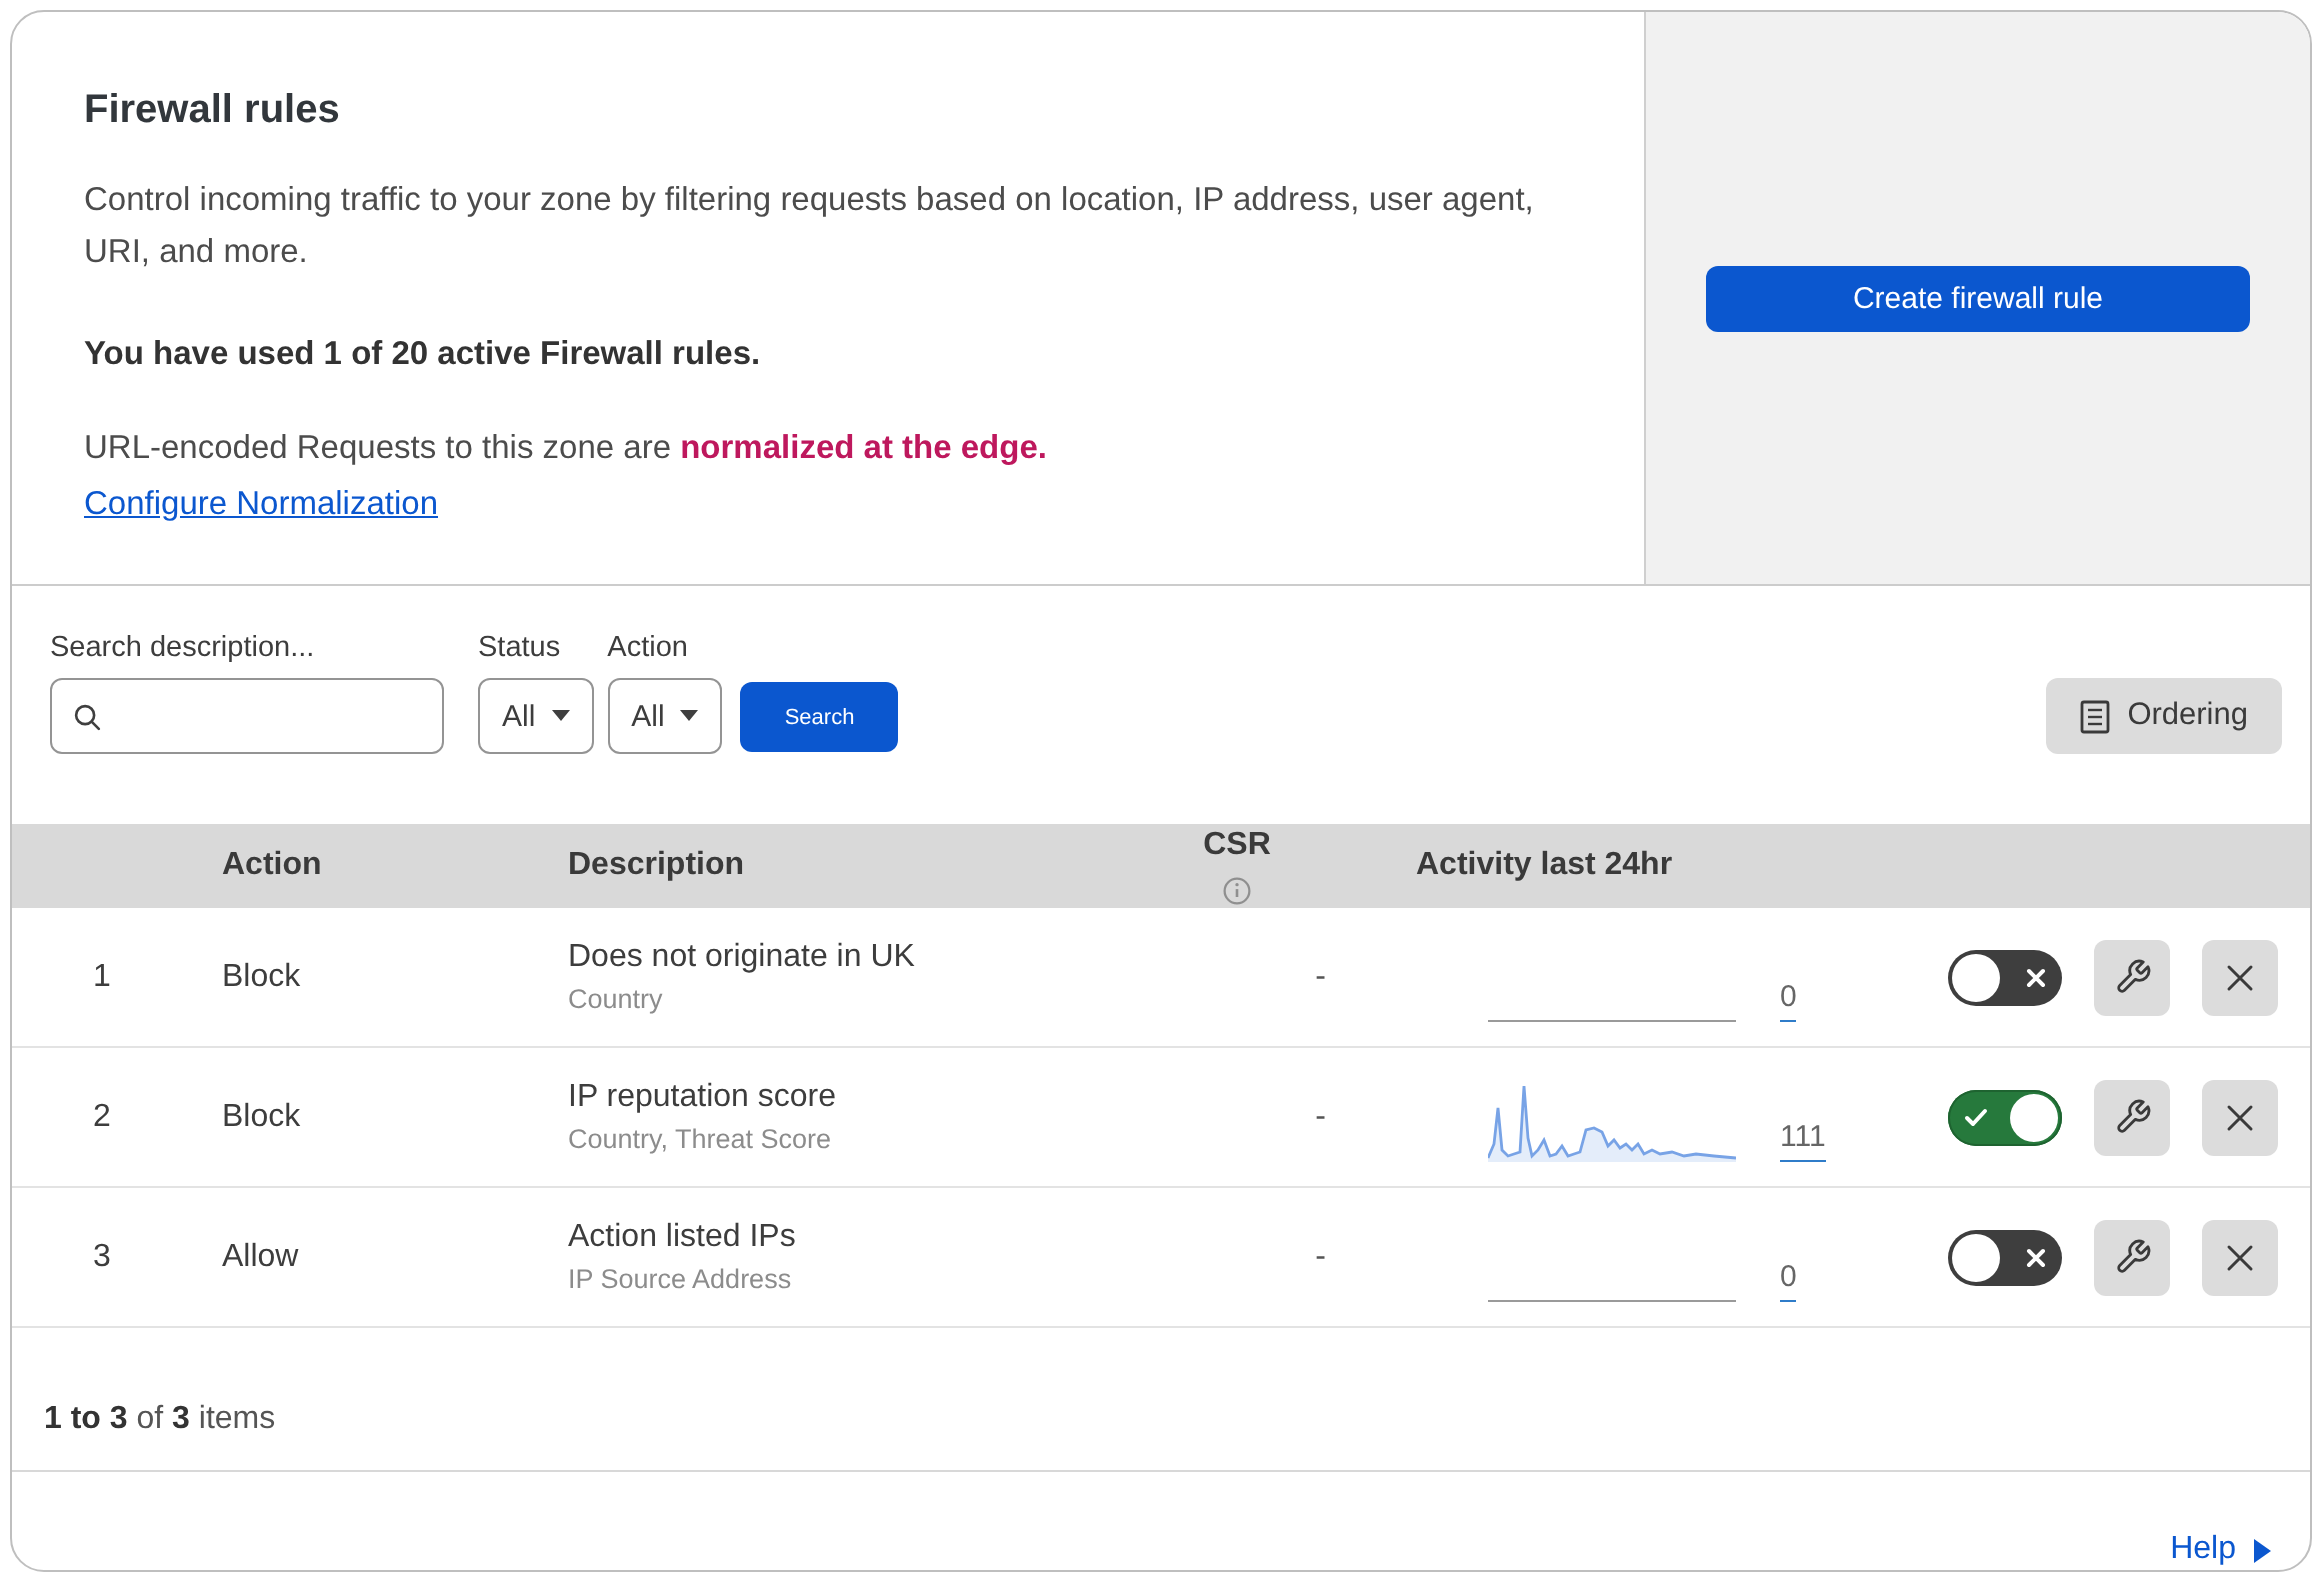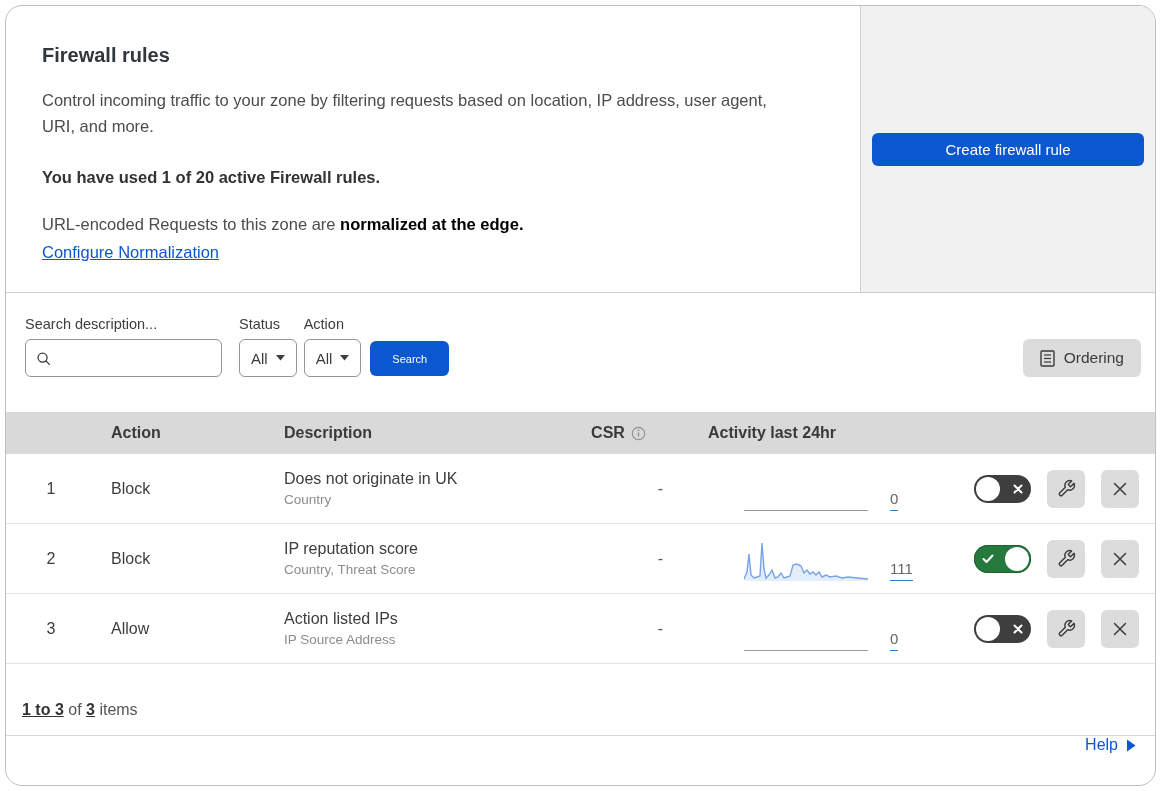--- a/index.html
+++ b/index.html
@@ -9,24 +9,24 @@
     background:#fff; border:1px solid #bfbfbf; border-radius:17px; overflow:hidden;
     color:#3d3d3d;
   }
   
   .top-section { height:287px; display:flex; border-bottom:1px solid #cccccc; }
   .top-left { flex:1; padding:38px 40px 0 36px; }
   .page-title { font-size:20px; font-weight:600; color:#32373c; margin-bottom:20px; }
   .desc { font-size:16.5px; color:#4c4c4c; line-height:1.6; max-width:740px; }
   .usage { font-size:16.5px; font-weight:700; color:#333; margin-top:28px; }
   .norm { font-size:16.5px; color:#4c4c4c; margin-top:28px; }
-  .norm b { color:#000000;text-align:center; }
+  .norm b { color:#be185d;text-align:center; }
   .config-link { display:inline-block; margin-top:9px; font-size:16.5px; color:#0b57cf; text-decoration:underline; cursor:pointer; }
   .top-right {
-    width:295px; background:#f1f1f1; border-left:1px solid #cfcfcf;
+    width:333px; background:#f1f1f1; border-left:1px solid #cfcfcf;
     display:flex; flex-direction:column; align-items:center; justify-content:center; gap:11px;
   }
   .blue-btn {
     width:272px; height:33px; background:#0b57cf; color:#fff; border:none; border-radius:6px;
     font-size:15px; font-family:inherit; cursor:pointer; display:flex; align-items:center; justify-content:center;
   }
   
   .filter-section { height:119px; display:flex; align-items:flex-start; padding:23px 14px 0 19px; }
   .fgroup { display:flex; flex-direction:column; }
   .flabel { font-size:14.5px; color:#3d3d3d; height:19px; margin-bottom:4px; }
@@ -45,21 +45,21 @@
   }
   .ordering-btn {
     height:38px; padding:0 17px; background:#dcdcdc; border:none; border-radius:6px;
     display:flex; align-items:center; gap:9px; font-size:15.5px; color:#3a3a3a; font-family:inherit; cursor:pointer;
   }
   .spacer { flex:1; }
   .mr17{margin-right:17px}.mr7{margin-right:7px}.mr9{margin-right:9px}
   
   .tgrid { display:grid; grid-template-columns:90px 178px 298px 118px 248px 1fr; align-items:center; }
   .table-header { height:42px; background:#d9d9d9; font-size:16px; font-weight:600; color:#3a3a3a; }
-  .th-csr { text-align:right; padding-right:25px; display:flex; justify-content:center; align-items:center; gap:6px; }
+  .th-csr { text-align:right; padding-right:25px; display:flex; justify-content:space-between; align-items:center; gap:6px;flex-direction:column; }
   .th-activity { padding-left:18px; }
   .col-desc { padding-left:10px; }
   .col-action { padding-left:15px; }
   .rule-row { height:70px; border-bottom:1px solid #e3e3e3; background:#fff; }
   .row-num { text-align:center; font-size:16px; color:#3d3d3d; }
   .row-action { font-size:16px; color:#3d3d3d; }
   .desc-title { font-size:16px; color:#3d3d3d; }
   .desc-sub { font-size:13.5px; color:#8c8c8c; margin-top:4px; }
   .csr-cell { text-align:right; padding-right:27px; font-size:16px; color:#555; }
   .activity-cell { display:flex; align-items:flex-end; padding:0 0 12px 54px; height:100%; }
@@ -71,22 +71,22 @@
   .toggle .knob { position:absolute; top:2px; width:24px; height:24px; border-radius:50%; background:#fff; }
   .toggle.off { background:#3e3e3e; }
   .toggle.off .knob { left:2px; }
   .toggle.off .state-icon { position:absolute; right:8px; top:50%; transform:translateY(-50%); display:flex; }
   .toggle.on { background:#26793c; box-shadow:inset 0 0 0 1px #1e6330; }
   .toggle.on .knob { right:2px; }
   .toggle.on .state-icon { position:absolute; left:8px; top:50%; transform:translateY(-50%); display:flex; }
   .icon-btn { width:38px; height:38px; border-radius:6px; background:#dcdcdc; border:none; display:flex; align-items:center; justify-content:center; cursor:pointer; flex:none; }
   
   .items-row { height:72px; border-bottom:1px solid #d8d8d8; display:flex; align-items:flex-end; padding:0 0 16px 16px; font-size:16px; color:#555; }
-  .items-row b { color:#333;text-decoration:underline; }
-  .help-row { height:48px; display:flex; align-items:flex-start; justify-content:flex-end; padding-right:19px; }
+  .items-row b { color:#333; }
+  .help-row { height:48px; display:flex; align-items:flex-end; justify-content:flex-end; padding-right:19px; }
   .help-link { display:flex; align-items:center; gap:8px; color:#0b57cf; font-size:16px; cursor:pointer; text-decoration:none; }
 </style>
 </head>
 <body>
 
 <div class="card">
 
   <div class="top-section">
     <div class="top-left">
       <div class="page-title">Firewall rules</div>

